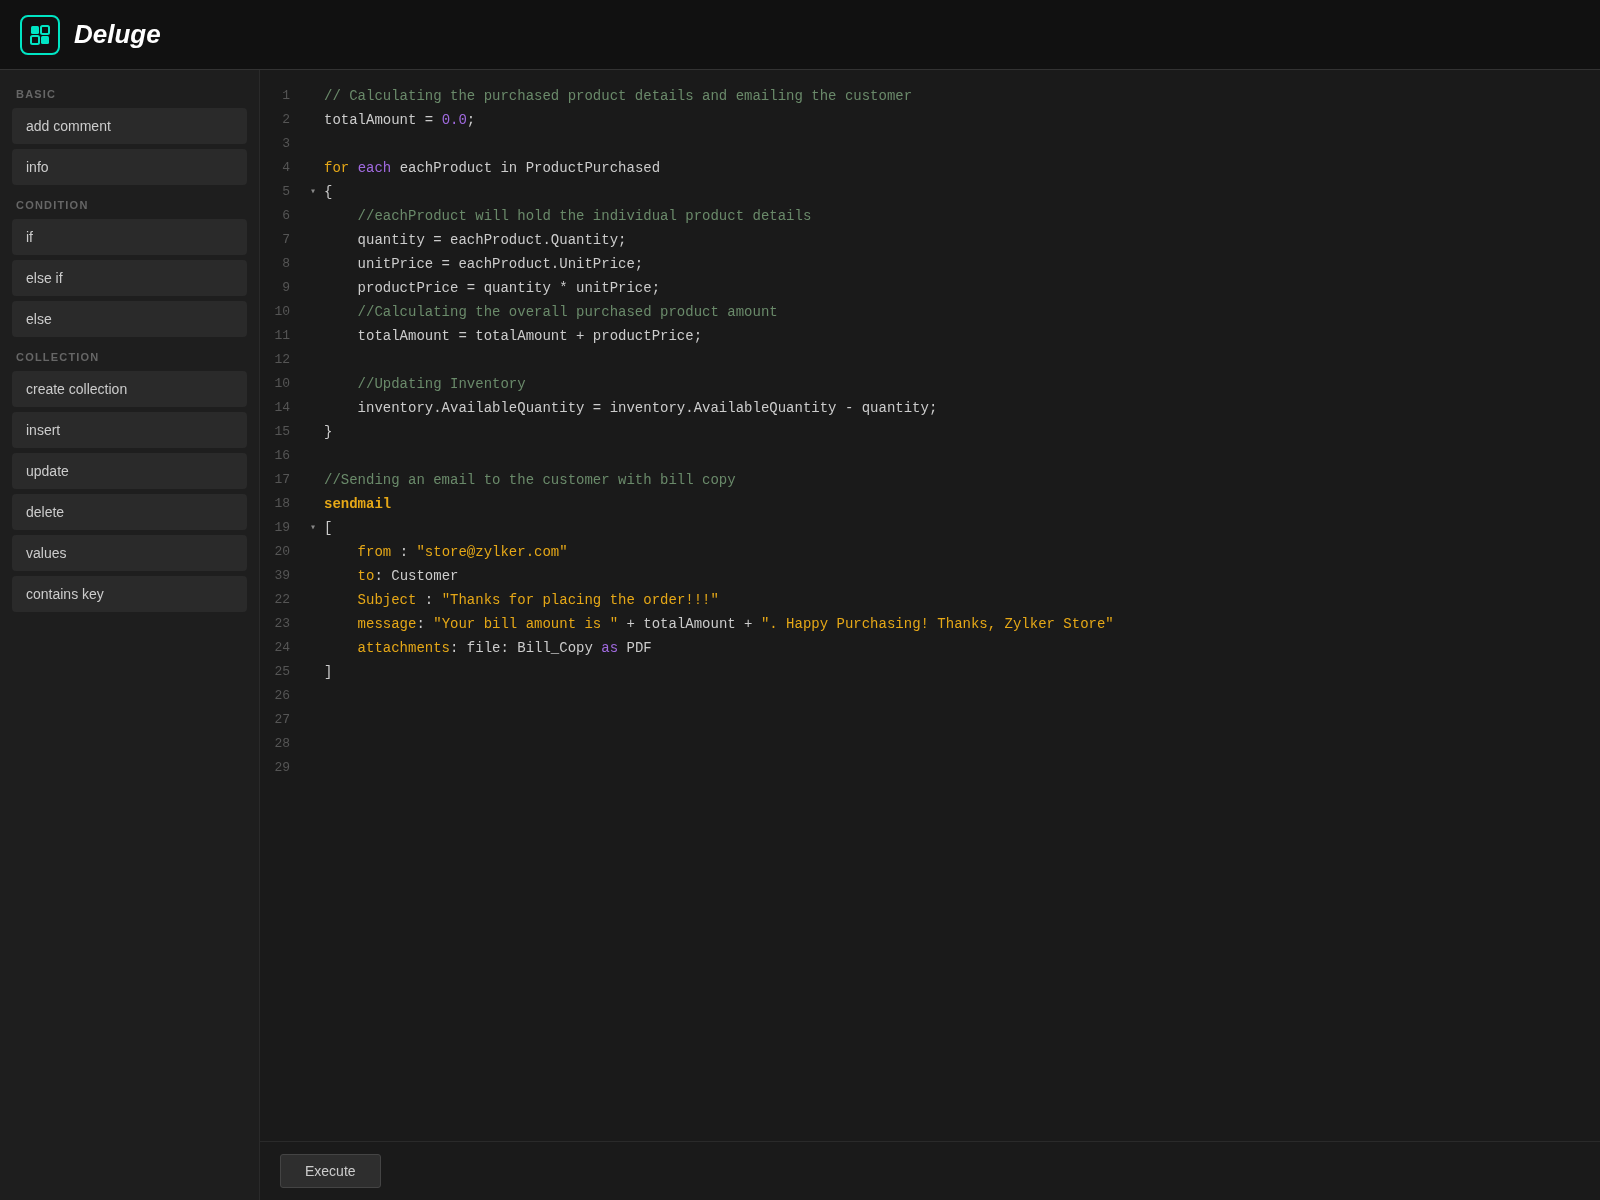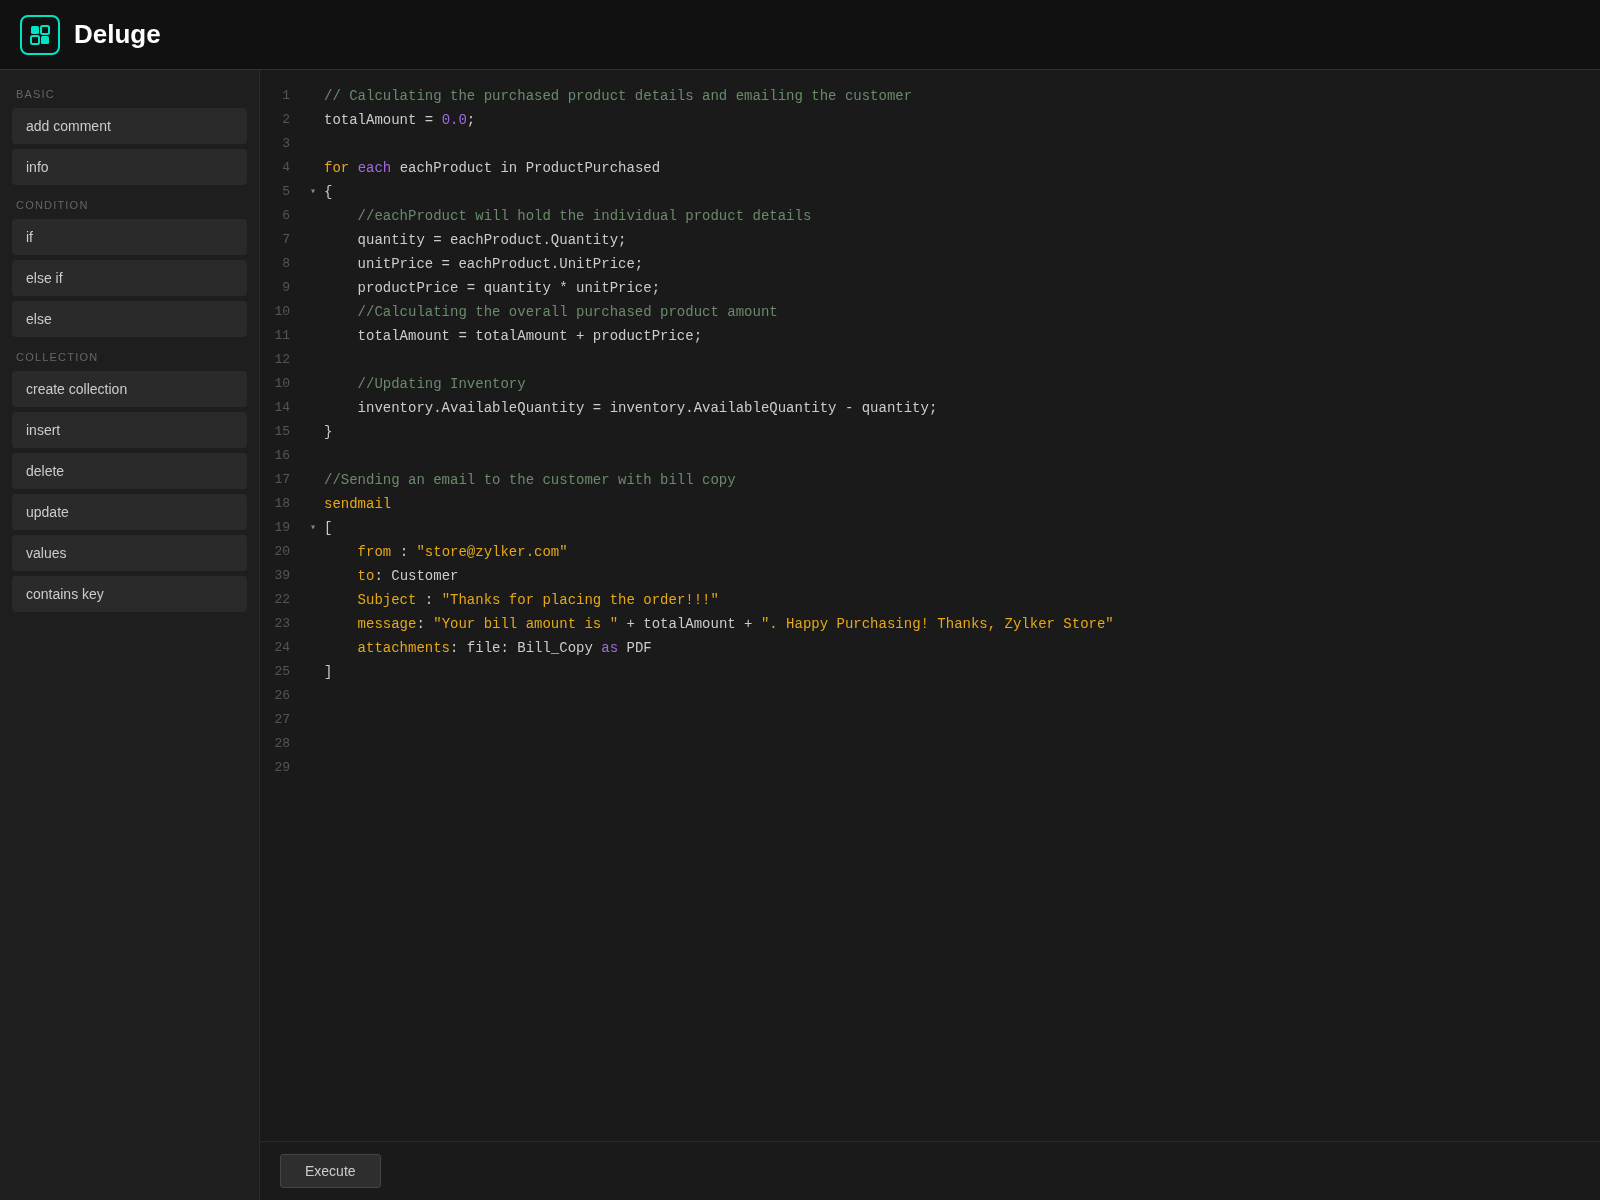--- a/index.html
+++ b/index.html
@@ -29,40 +29,41 @@
       display: flex;
       align-items: center;
       justify-content: center;
       margin-right: 14px;
     }
     #logo-icon svg { width: 22px; height: 22px; }
     #app-title {
       font-size: 26px;
       font-weight: 600;
       color: #fff;
+      font-style: italic;
     }
 
     
     #main-layout {
       display: flex;
       height: calc(1200px - 70px);
     }
 
     
     #sidebar {
       width: 260px;
       background: #1e1e1e;
       border-right: 1px solid #2a2a2a;
       padding: 18px 12px;
       overflow-y: auto;
       flex-shrink: 0;
     }
     .section-label {
       font-size: 11px;
-      font-weight: 400;
+      font-weight: 700;
       color: #666;
       letter-spacing: 1.2px;
       margin-bottom: 8px;
       margin-top: 14px;
       padding-left: 4px;
     }
     .section-label:first-child { margin-top: 0; }
     .sidebar-btn {
       display: block;
       width: 100%;
@@ -118,21 +119,21 @@
       flex: 1;
       white-space: pre;
       color: #ccc;
     }
     
     .c-comment { color: #6a8a6a; }
     .c-keyword { color: #e6a817; }
     .c-each { color: #a06adf; }
     .c-string { color: #e6a817; }
     .c-number { color: #a06adf; }
-    .c-sendmail { color: #e6a817; }
+    .c-sendmail { color: #e6a817; font-weight: bold; }
     .c-key { color: #e6a817; }
     .c-as { color: #a06adf; }
     .c-brace { color: #ccc; }
     .c-white { color: #ccc; }
 
     #execute-bar {
       padding: 12px 20px;
       background: #1a1a1a;
       border-top: 1px solid #2a2a2a;
     }
@@ -168,22 +169,22 @@
   <div class="section-label">BASIC</div>
       <button class="sidebar-btn">add comment</button>
       <button class="sidebar-btn">info</button>
       <div class="section-label">CONDITION</div>
       <button class="sidebar-btn">if</button>
       <button class="sidebar-btn">else if</button>
       <button class="sidebar-btn">else</button>
       <div class="section-label">COLLECTION</div>
       <button class="sidebar-btn">create collection</button>
       <button class="sidebar-btn">insert</button>
+      <button class="sidebar-btn">update</button>
       <button class="sidebar-btn">delete</button>
-      <button class="sidebar-btn">update</button>
       <button class="sidebar-btn">values</button>
       <button class="sidebar-btn">contains key</button>
     </div>
 
   <div id="code-area">
     <div id="code-scroll">
 
     <div class="code-line">
           <span class="line-num">1</span>
           <span class="line-arrow"></span>

